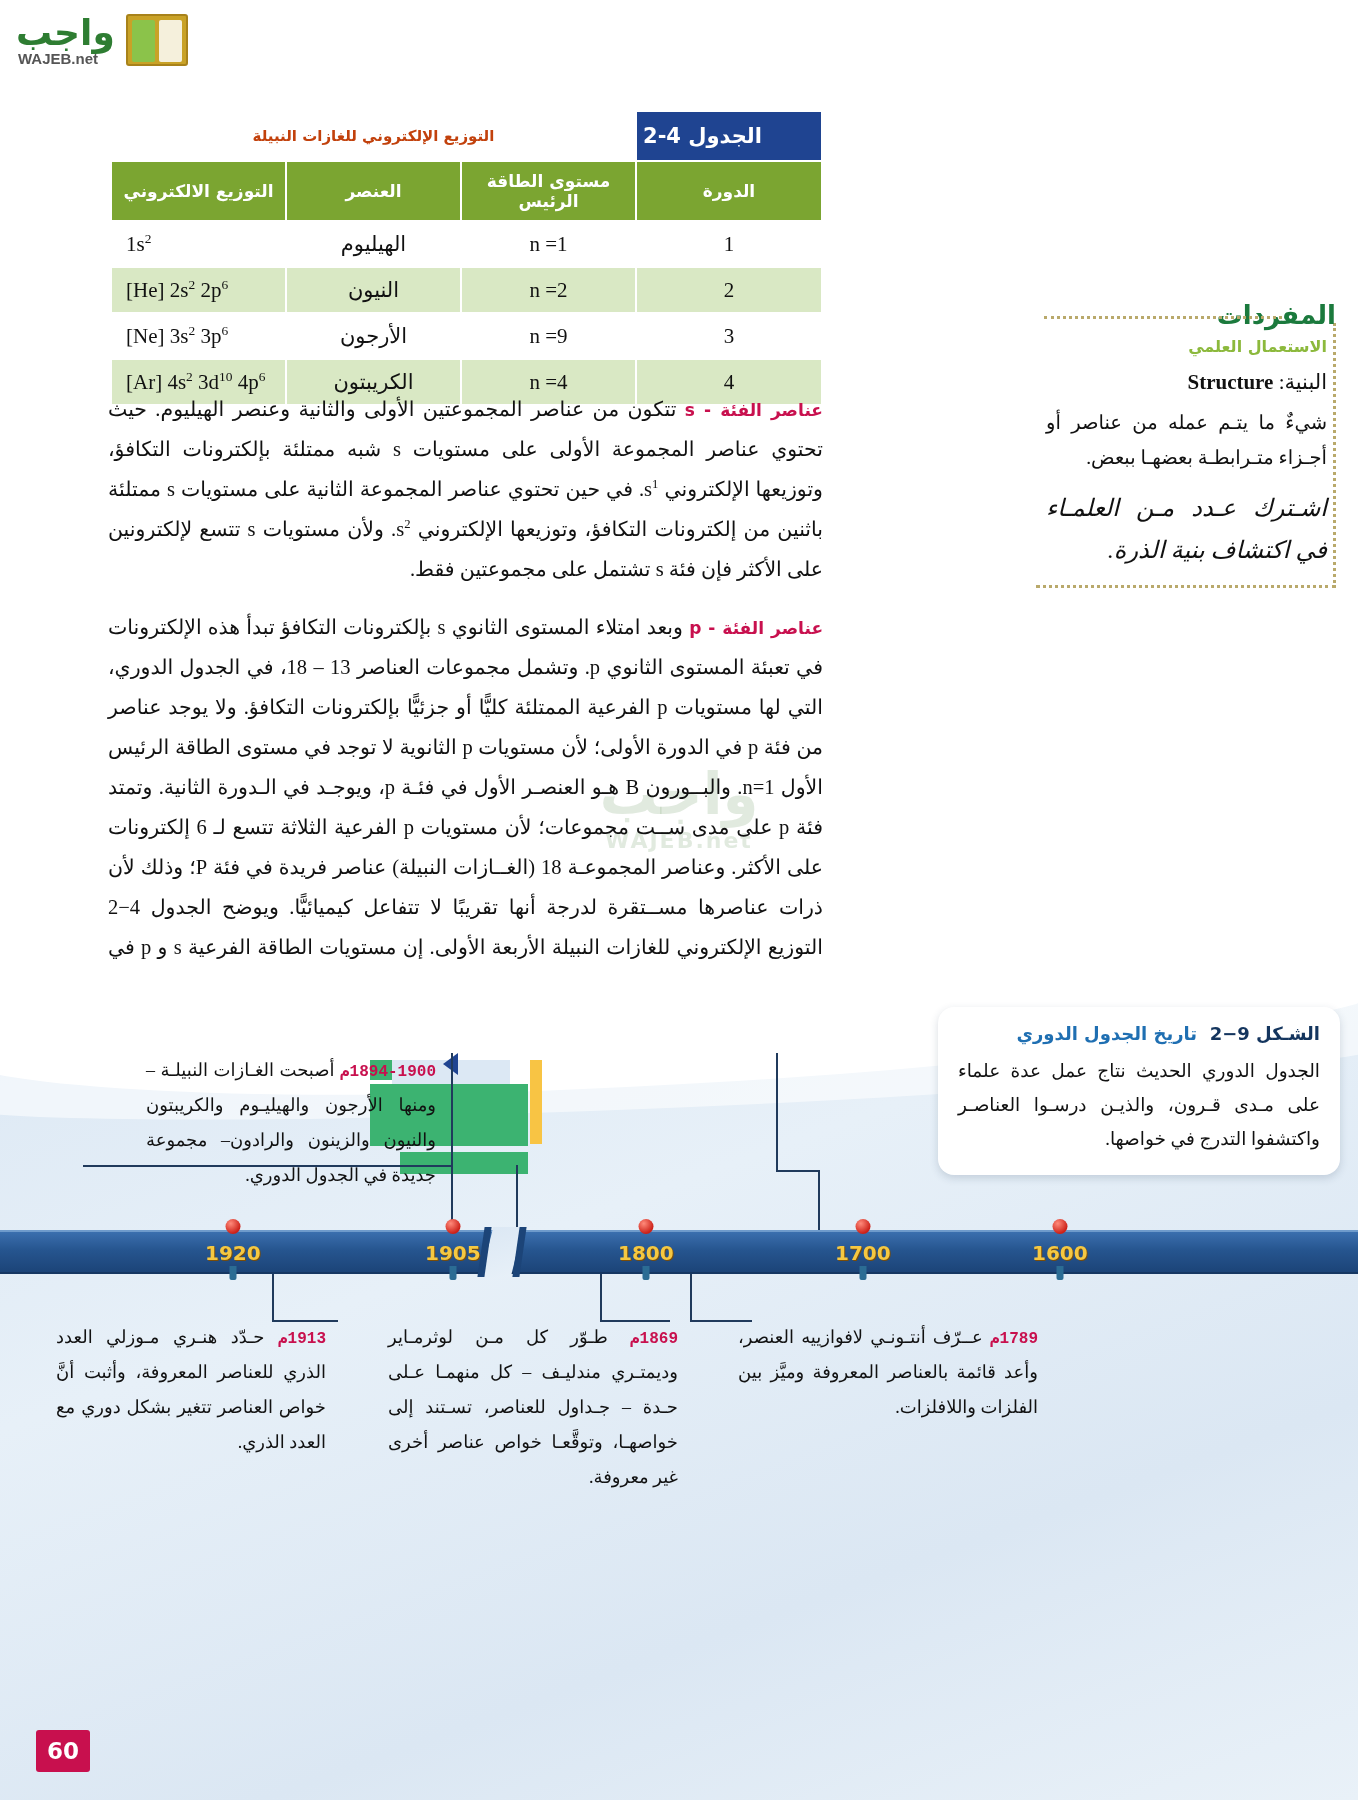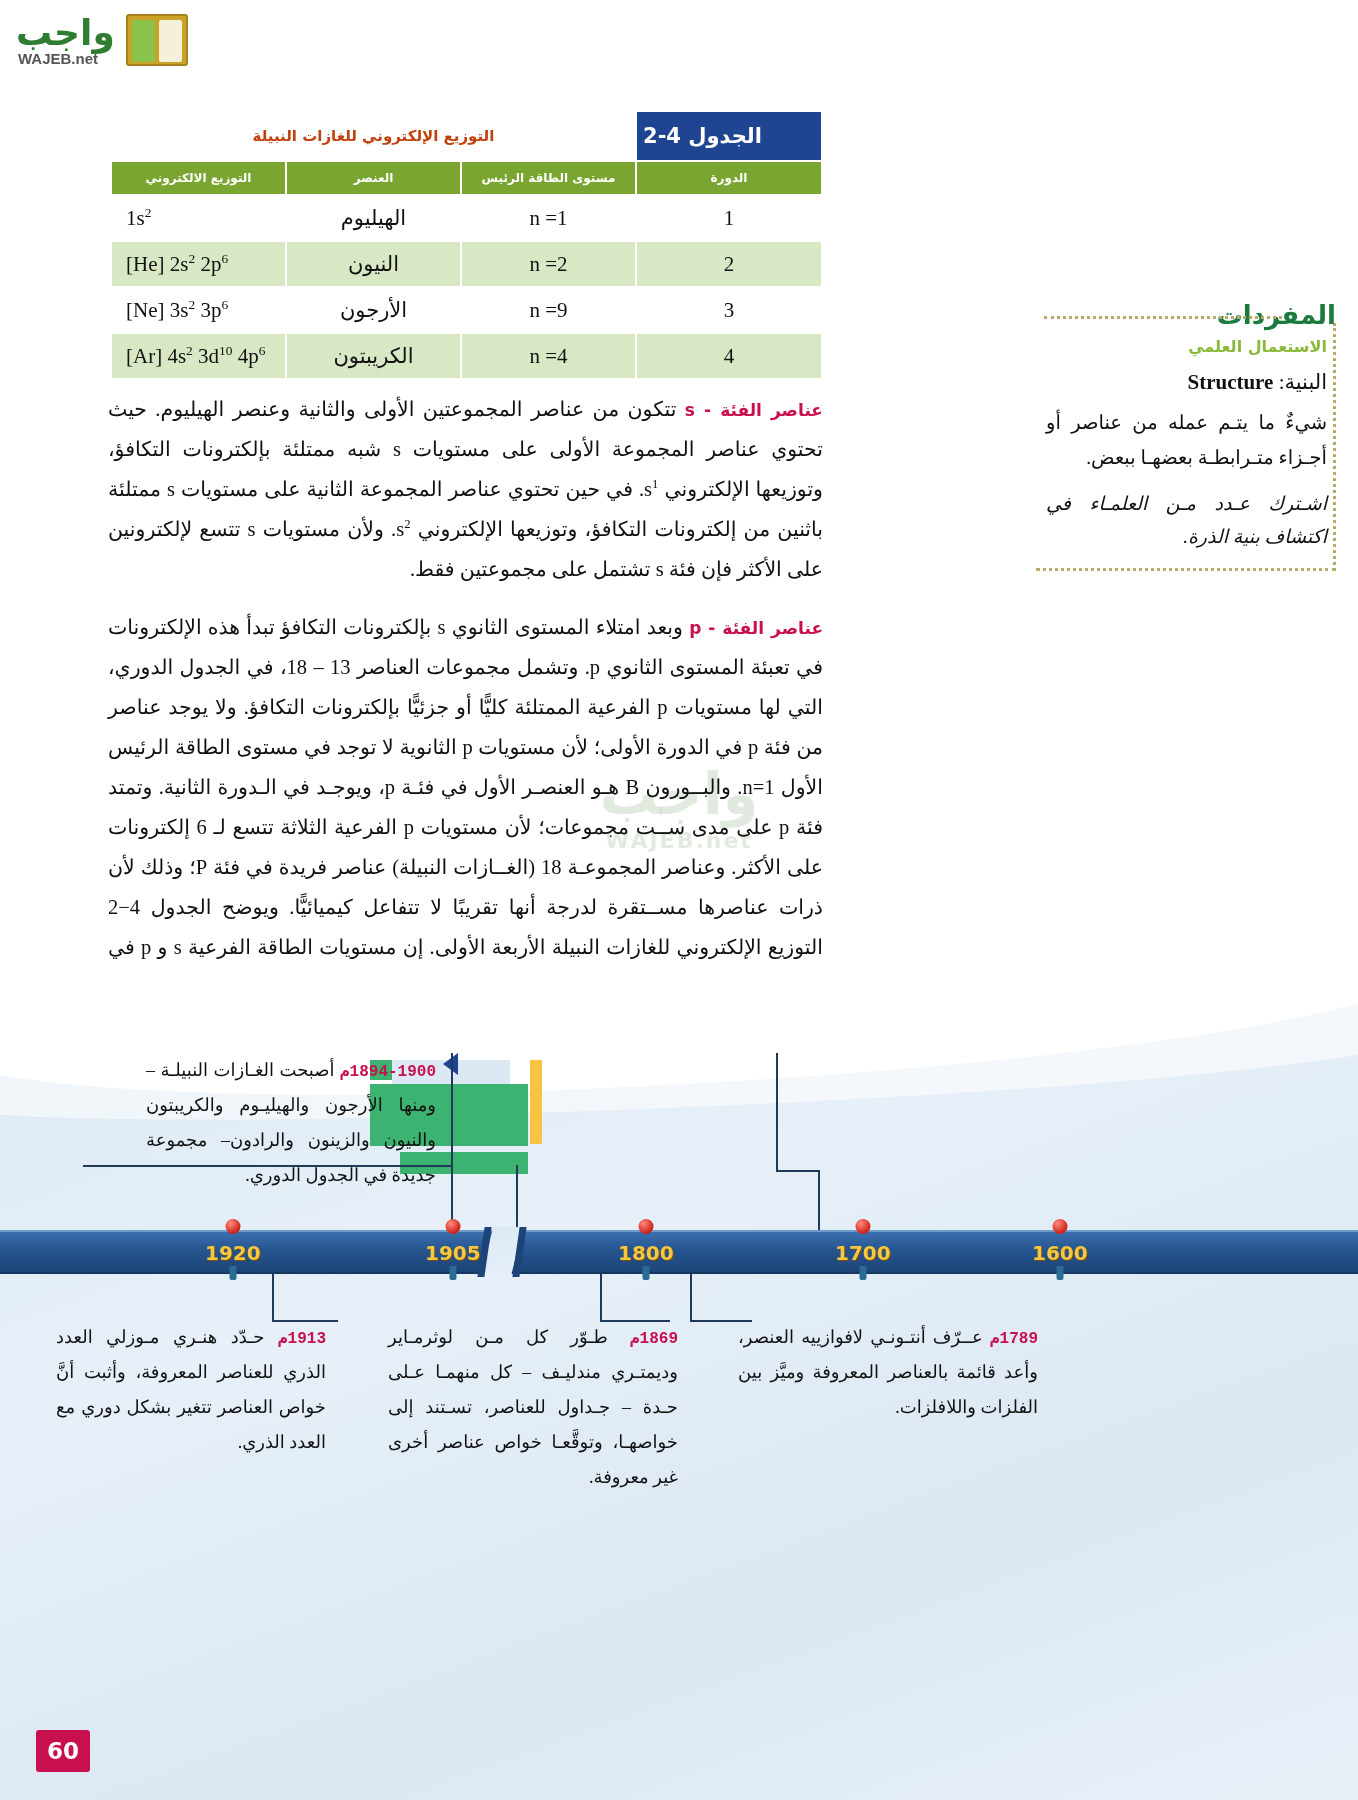--- a/index.html
+++ b/index.html
@@ -58,21 +58,21 @@
   }
   .t-title-white {
     background:#ffffff; color:#c2410c; font-weight:bold;
     font-family:"DejaVu Sans", sans-serif;
     font-size:15px; text-align:center; padding:12px 6px;
     border-top:2px solid #e7efd8; border-right:2px solid #e7efd8; border-left:2px solid #e7efd8;
   }
   .t-head {
     background:#7ba531; color:#ffffff; font-weight:bold;
     font-family:"DejaVu Sans", sans-serif;
-    font-size:12px; text-align:center; padding:9px 4px;
+    font-size:17px; text-align:center; padding:9px 4px;
   }
   .t-cell {
     background:#ffffff; text-align:center; padding:9px 10px;
     font-size:21px; color:#111;
   }
   tr.alt .t-cell { background:#d9e8c4; }
   .t-cell.cfg { text-align:right; padding-right:14px; direction:ltr; text-align:left; padding-left:14px; }
   .t-cell sup { font-size:0.64em; }
 
   
@@ -107,21 +107,21 @@
     text-align:right; margin:4px 0 14px 0;
   }
   .vocab-term {
     font-size:21px; color:#111; text-align:right; margin-bottom:10px;
   }
   .vocab-term .en { font-weight:bold; font-family:"Liberation Serif", serif; }
   .vocab-def {
     font-size:19.5px; line-height:1.8; color:#111; text-align:justify; margin-bottom:12px;
   }
   .vocab-ital {
-    font-size:19px; line-height:1.75; color:#111; font-style:italic; text-align:justify;
+    font-size:24px; line-height:1.75; color:#111; font-style:italic; text-align:justify;
   }
 
   
   .figure {
     position:absolute; left:0; top:965px; width:1358px; height:835px;
     background:linear-gradient(160deg,#dce8f4 0%,#e7f0f8 35%,#dbe7f3 70%,#e9f1f8 100%);
     overflow:hidden;
   }
   .fig-swoosh {
     position:absolute; left:-60px; top:-40px; width:1500px; height:160px;
@@ -297,20 +297,26 @@
     </div>
     <div class="vocab-def">شيءٌ ما يتـم عمله من عناصر أو أجـزاء متـرابطـة بعضهـا ببعض.</div>
     <div class="vocab-ital">اشـترك عـدد مـن العلمـاء في اكتشاف بنية الذرة.</div>
   </div>
 </div>
 
 <div class="figure">
   <div class="fig-swoosh"></div>
   <div class="fig-swoosh2"></div>
 
+  <div class="cap-card">
+    <div class="cap-title">
+      <span class="num">الشـكل 9−2</span>&nbsp;&nbsp;<span>تاريخ الجدول الدوري</span>
+    </div>
+    <div class="cap-text">الجدول الدوري الحديث نتاج عمل عدة علماء على مـدى قـرون، والذيـن درسـوا العناصـر واكتشفوا التدرج في خواصها.</div>
+  </div>
 
   <div class="pt-graphic">
     <div class="pt-g1"></div>
     <div class="pt-g3"></div>
     <div class="pt-gap" style="background:#dce8f4;"></div>
     <div class="pt-g5"></div>
     <div class="pt-yellow"></div>
   </div>
 
   <div class="tl-text" style="right:922px; top:88px; width:290px;">

